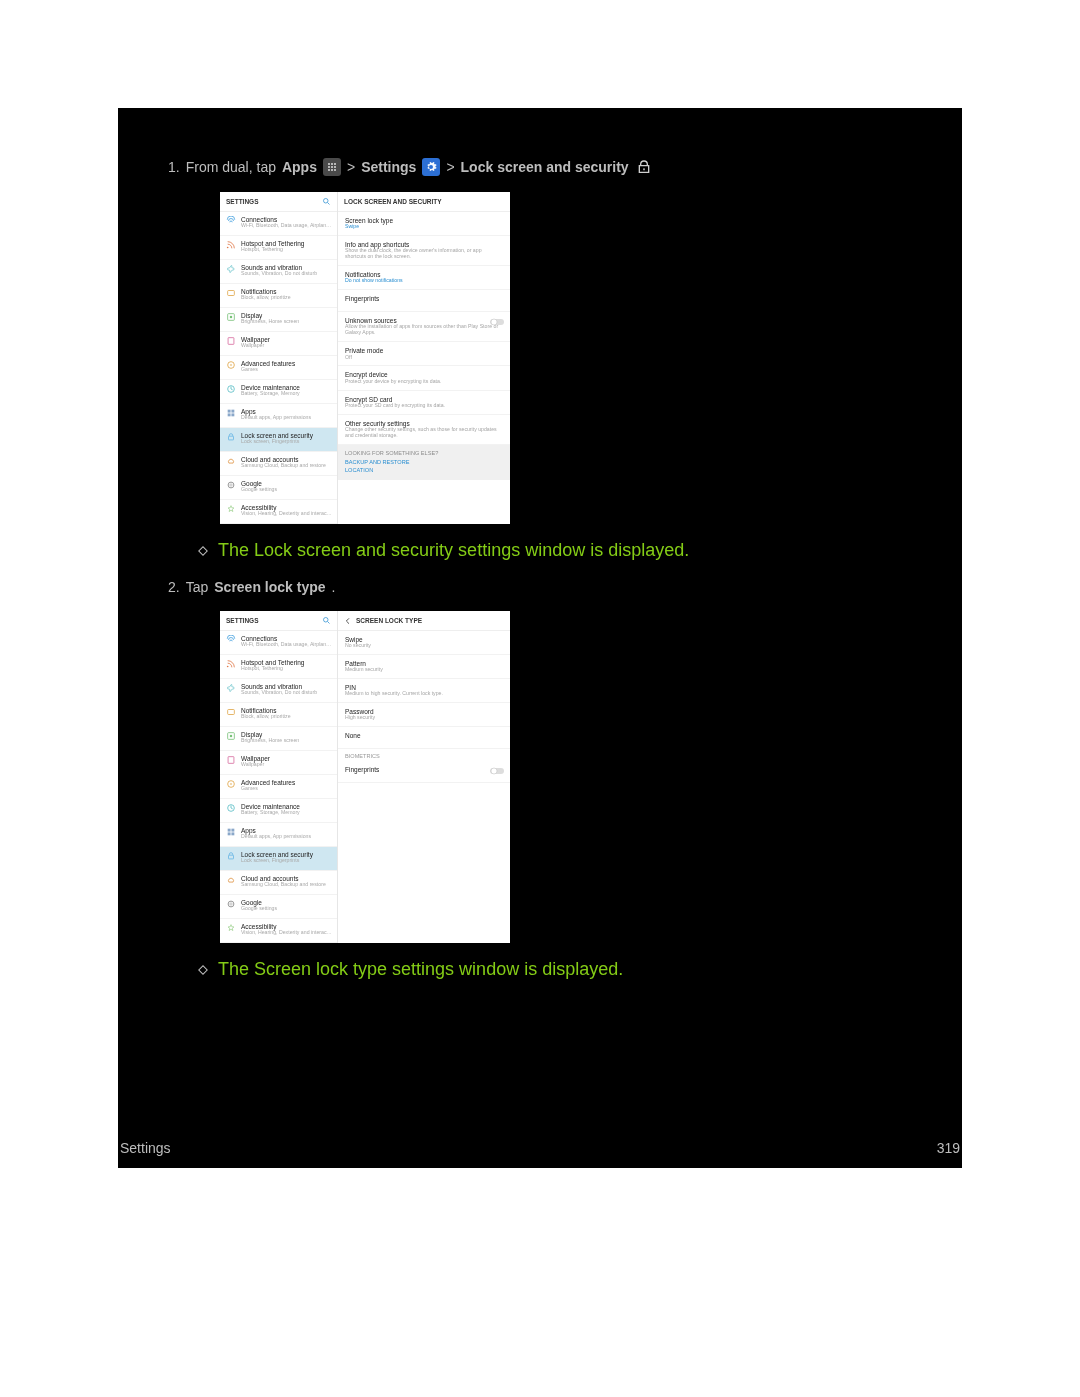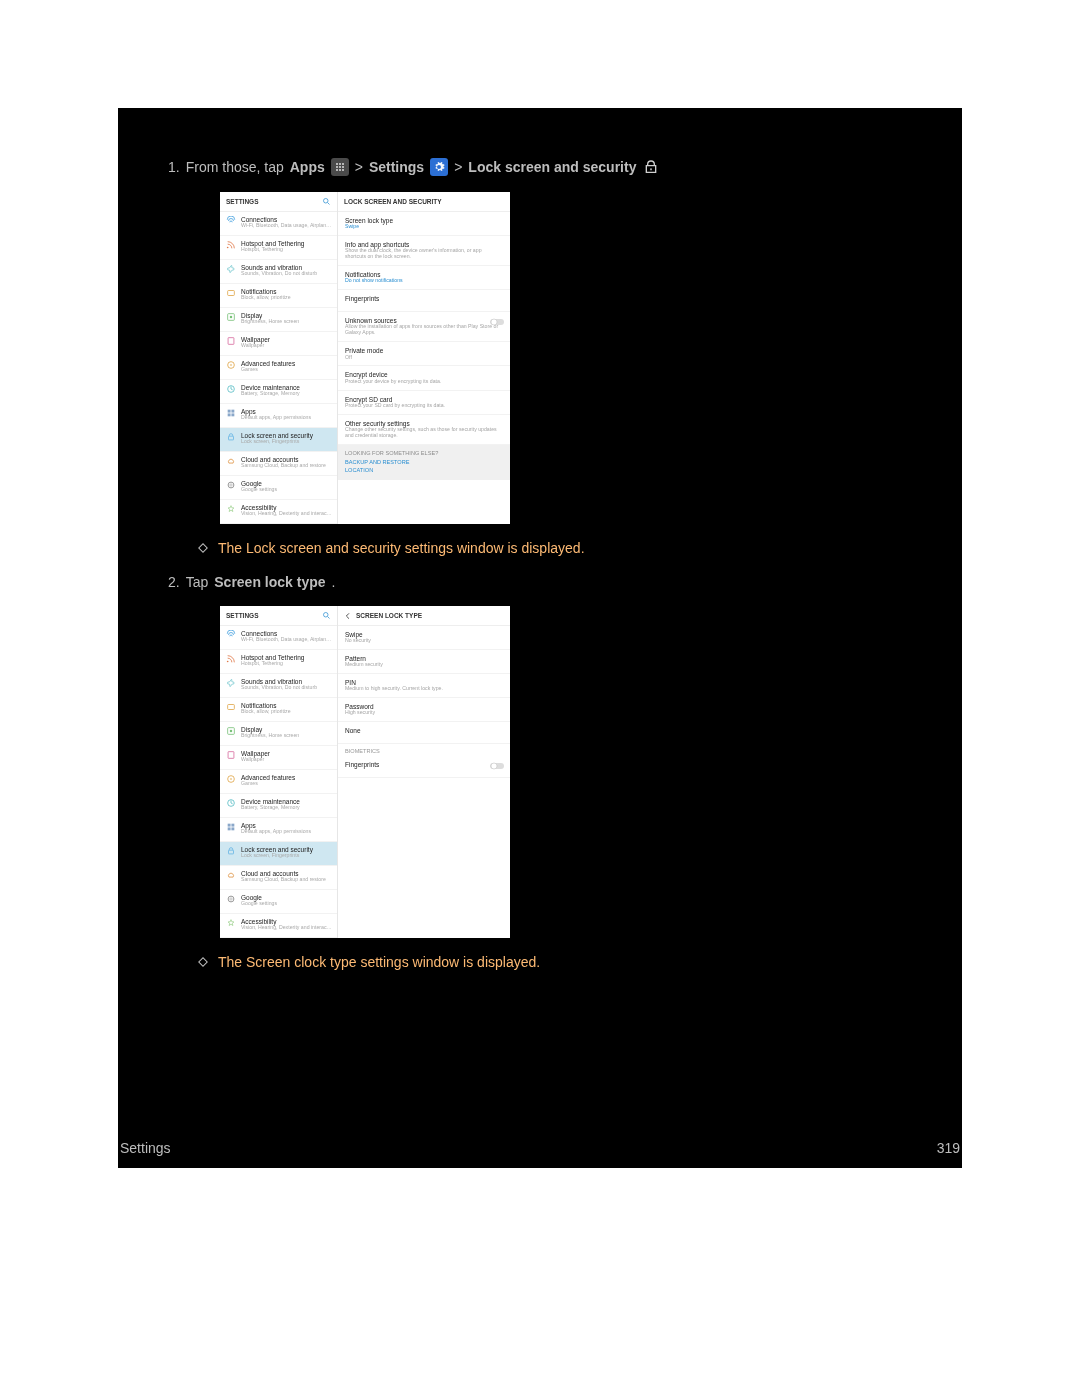--- a/index.html
+++ b/index.html
@@ -48,22 +48,22 @@
   width: 18px;
   height: 18px;
   align-items: center;
   justify-content: center;
 }
 .bullet-line {
   display: flex;
   align-items: center;
   gap: 10px;
   margin: 16px 0 18px 30px;
-  font-size: 14px;
-  color: #fdba74;
+  font-size: 18px;
+  color: #84cc16;
 }
 .diamond-bullet {
   width: 10px; height: 10px;
   display: inline-flex;
 }
 .screenshot {
   margin-left: 52px;
   width: 290px;
   background: #fff;
   display: flex;
@@ -194,21 +194,21 @@
 }
 </style>
 </head>
 <body>
 
 <div class="page">
 <div class="black-region">
 
   <div class="step-row">
     <span>1.</span>
-    <span>From those, tap</span>
+    <span>From dual, tap</span>
     <b>Apps</b>
     <span class="inline-icon">
       <svg width="12" height="12" viewBox="0 0 12 12">
             <g fill="#ddd">
               <circle cx="3" cy="3" r="1"></circle>
               <circle cx="6" cy="3" r="1"></circle>
               <circle cx="9" cy="3" r="1"></circle>
               <circle cx="3" cy="6" r="1"></circle>
               <circle cx="6" cy="6" r="1"></circle>
               <circle cx="9" cy="6" r="1"></circle>
@@ -684,21 +684,21 @@
       <div style="height:140px;"></div>
     </div>
   </div>
 
   <div class="bullet-line">
     <span class="diamond-bullet">
       <svg width="10" height="10" viewBox="0 0 10 10">
             <rect x="2" y="2" width="6" height="6" transform="rotate(45 5 5)" fill="none" stroke="#bdbdbd" stroke-width="1"></rect>
           </svg>
     </span>
-    <span>The Screen clock type settings window is displayed.</span>
+    <span>The Screen lock type settings window is displayed.</span>
   </div>
 
   <div class="footer">
     <span>Settings</span>
     <span>319</span>
   </div>
 
 </div>
 </div>
 

